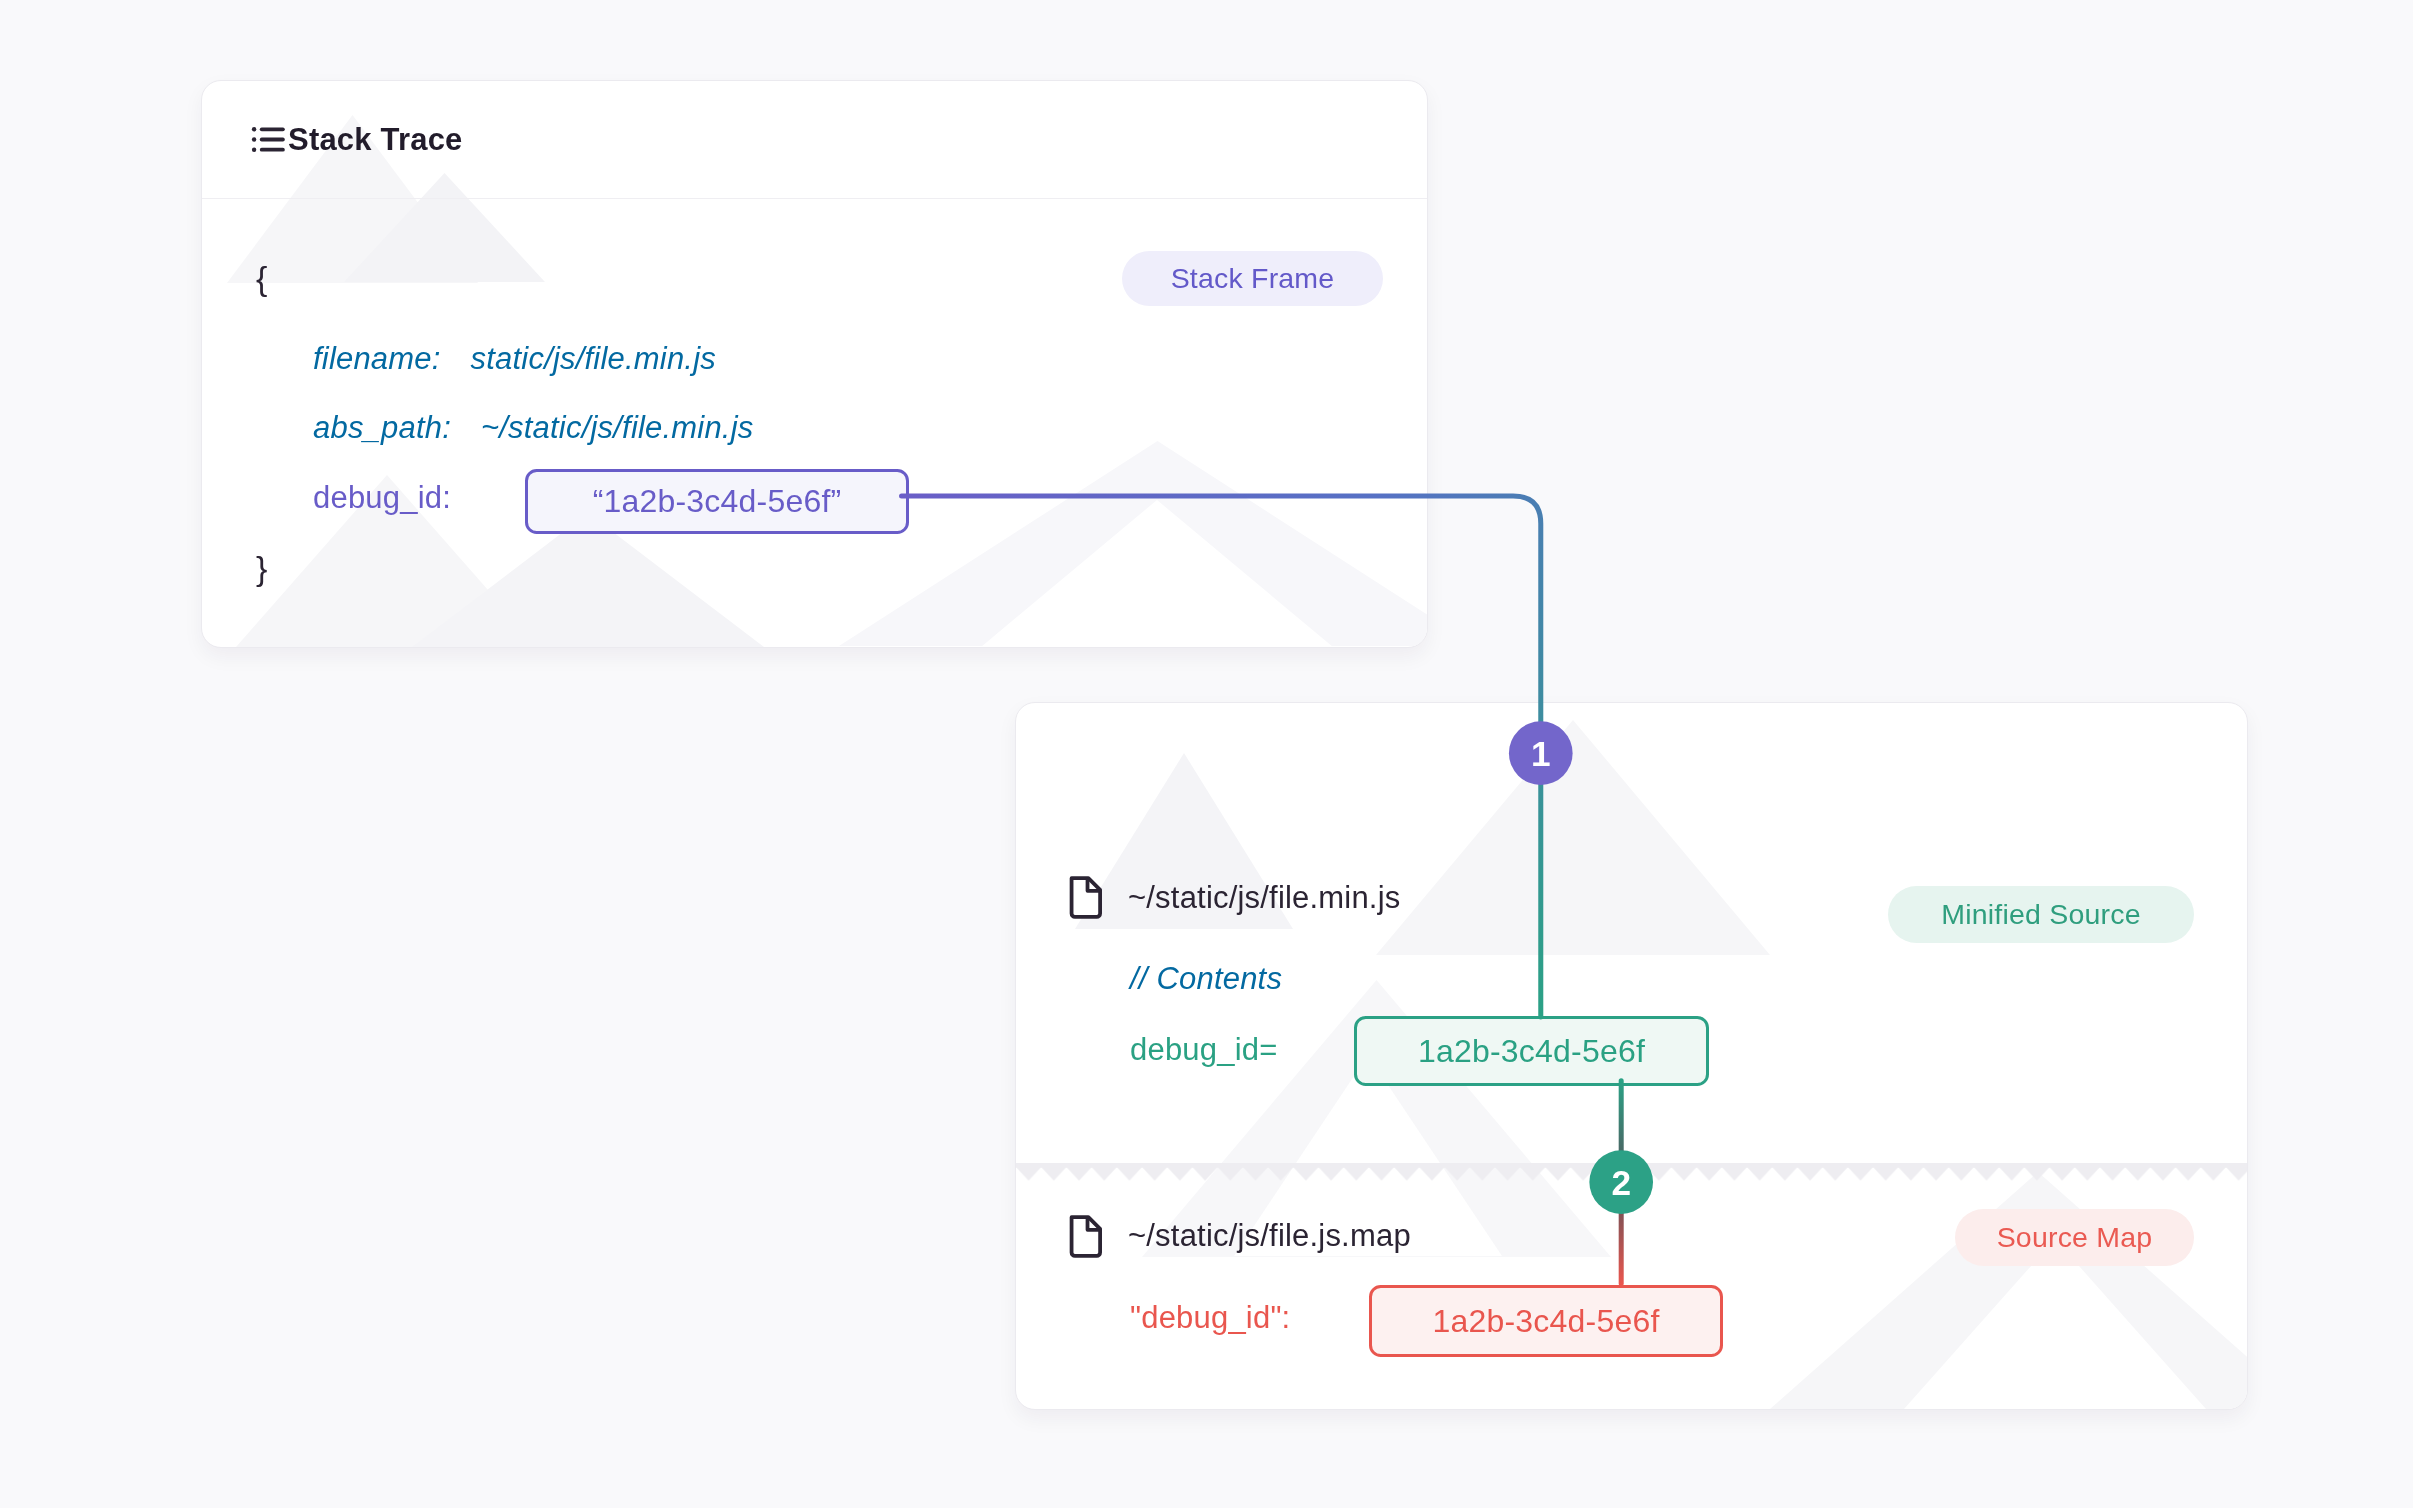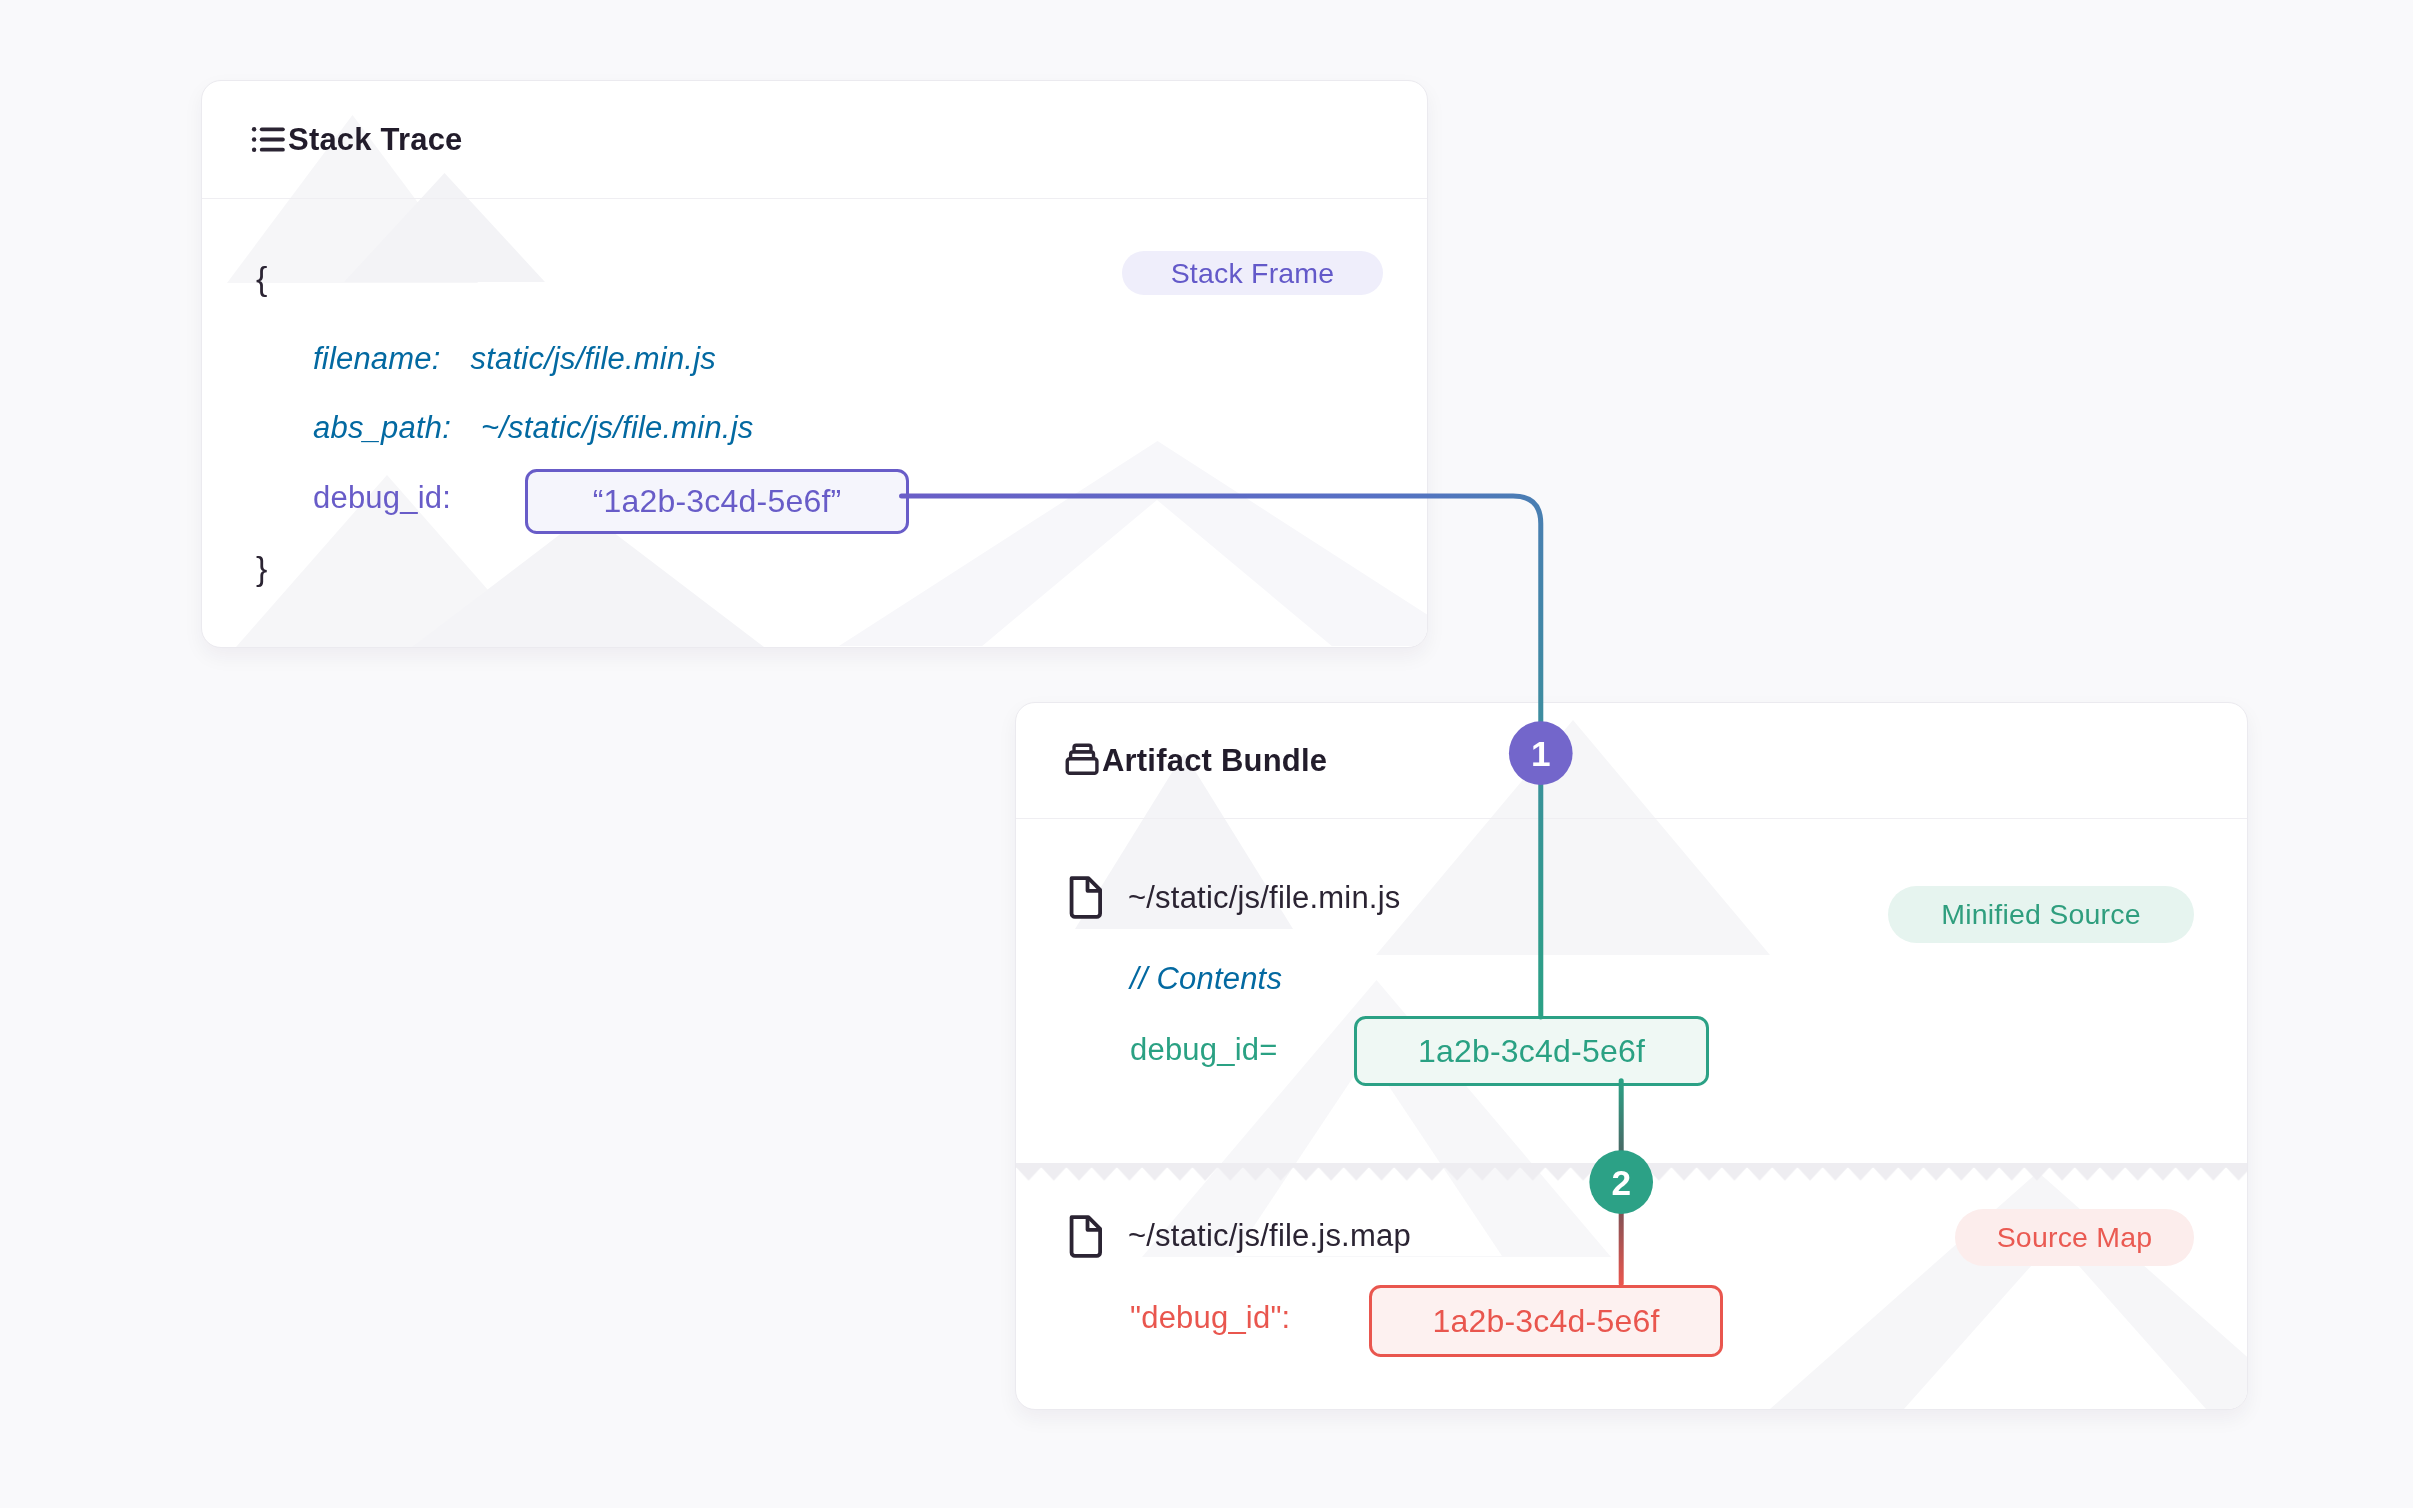--- a/index.html
+++ b/index.html
@@ -50,21 +50,21 @@
   .pill-pink{background:#FCEDEC;color:#EA5A52;}
 
   .valbox{display:flex;align-items:center;justify-content:center;border-radius:11.7px;
           font-size:32px;font-weight:500;letter-spacing:0.2px;z-index:2;position:absolute;}
   .box-purple{border:3.4px solid #685CC8;background:#F5F5FC;color:#685CC8;}
   .box-green{border:3.4px solid #2BA185;background:#EFF8F4;color:#2AA183;}
   .box-red{border:3.4px solid #E9564E;background:#FDF1F0;color:#E9564E;}
 
   
   .p-brace-open{left:54px;top:178px;}
-  .p-stackframe{left:920px;top:170px;width:261px;height:44px;}
+  .p-stackframe{left:920px;top:170px;width:261px;height:55px;}
   .p-filename{left:111px;top:260px;}
   .p-abspath{left:111px;top:329px;}
   .p-debuglabel1{left:111px;top:399px;}
   .p-box-purple{left:323px;top:388px;width:378px;height:59px;}
   .p-brace-close{left:54px;top:468px;}
 
   
   .p-fileicon1{left:47px;top:171px;}
   .p-path1{left:112px;top:177px;}
   .p-minified{left:872px;top:167px;width:306px;height:57px;}
@@ -129,30 +129,20 @@
   </section>
 
   <section class="card card-bundle">
     <div class="tri c2-t1"></div>
     <div class="tri c2-t2"></div>
     <div class="tri c2-t3"></div>
     <div class="tri c2-t4"></div>
     <div class="tri c2-t5"></div>
     <div class="tri c2-t6"></div>
 
-    <header class="card-header">
-      <svg width="39" height="39" viewBox="0 0 46 46">
-        <g stroke="#2B2433" stroke-width="4" fill="#FFFFFF" stroke-linejoin="round">
-          <rect x="13" y="5" width="20" height="8" rx="2.5"></rect>
-          <rect x="9" y="13" width="27" height="8" rx="2.5"></rect>
-          <rect x="5" y="21" width="35" height="17" rx="3"></rect>
-        </g>
-      </svg>
-      <h2 class="card-title">Artifact Bundle</h2>
-    </header>
 
     <svg class="abs p-fileicon1" width="44" height="47" viewBox="0 0 52 56">
       <path d="M10 5 H30 L44 19 V47 A4 4 0 0 1 40 51 H14 A4 4 0 0 1 10 47 Z" fill="#FFFFFF" stroke="#2B2433" stroke-width="4.5" stroke-linejoin="round"></path>
       <path d="M29 6 V20 H43" fill="none" stroke="#2B2433" stroke-width="4.5" stroke-linejoin="round"></path>
     </svg>
     <span class="abs code dark p-path1">~/static/js/file.min.js</span>
     <div class="abs pill pill-mint p-minified">Minified Source</div>
 
     <span class="abs code muted p-comment">// Contents</span>
 

